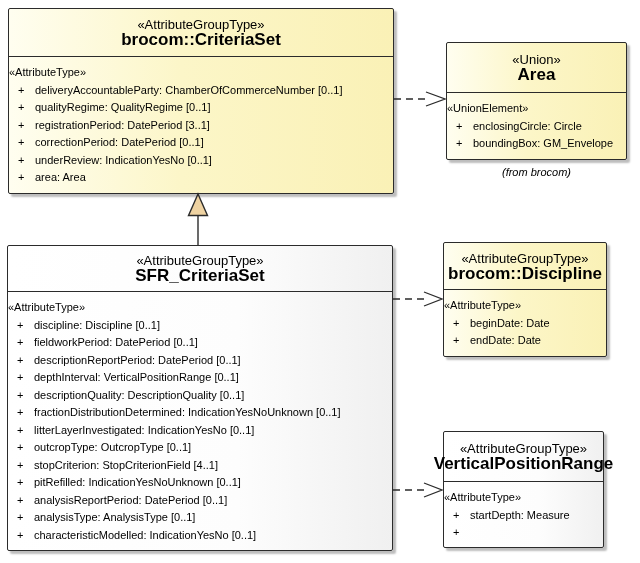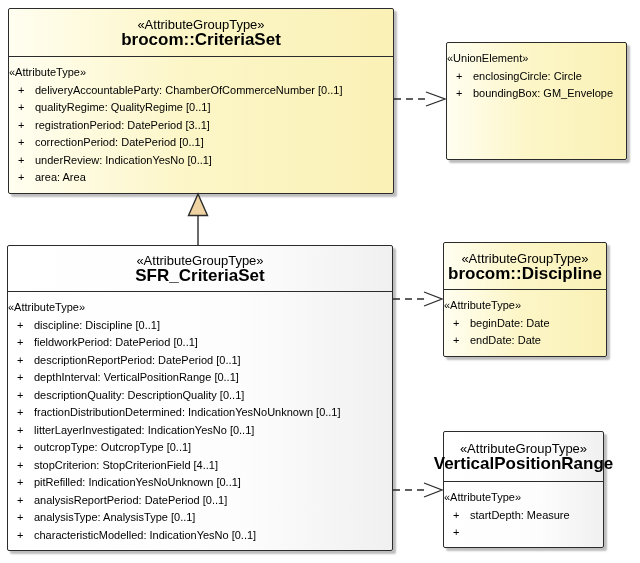--- a/index.html
+++ b/index.html
@@ -67,32 +67,37 @@
           <span class="txt">underReview: IndicationYesNo [0..1]</span>
         </div>
       <div class="attr-row">
           <span class="vis">+</span>
           <span class="txt">area: Area</span>
         </div>
     </div>
   </div>
 
   <div class="uml-class fill-yellow" style="left:446px; top:42px; width:181px; height:118px;">
+    <div class="title-compartment" style="height:50px;">
+      <div class="stereotype">«Union»</div>
+      <div class="cls-name">Area</div>
+    </div>
     <div class="attrs">
       <div class="attr-header">«UnionElement»</div>
       <div class="attr-row">
           <span class="vis">+</span>
           <span class="txt">enclosingCircle: Circle</span>
         </div>
       <div class="attr-row">
           <span class="vis">+</span>
           <span class="txt">boundingBox: GM_Envelope</span>
         </div>
     </div>
   </div>
+  <div class="pkg-note" style="left:446px; top:166px; width:181px;">(from brocom)</div>
 
   <div class="uml-class fill-white" style="left:7px; top:245px; width:386px; height:306px;">
     <div class="title-compartment" style="height:46px;">
       <div class="stereotype">«AttributeGroupType»</div>
       <div class="cls-name">SFR_CriteriaSet</div>
     </div>
     <div class="attrs">
       <div class="attr-header">«AttributeType»</div>
       <div class="attr-row">
           <span class="vis">+</span>

